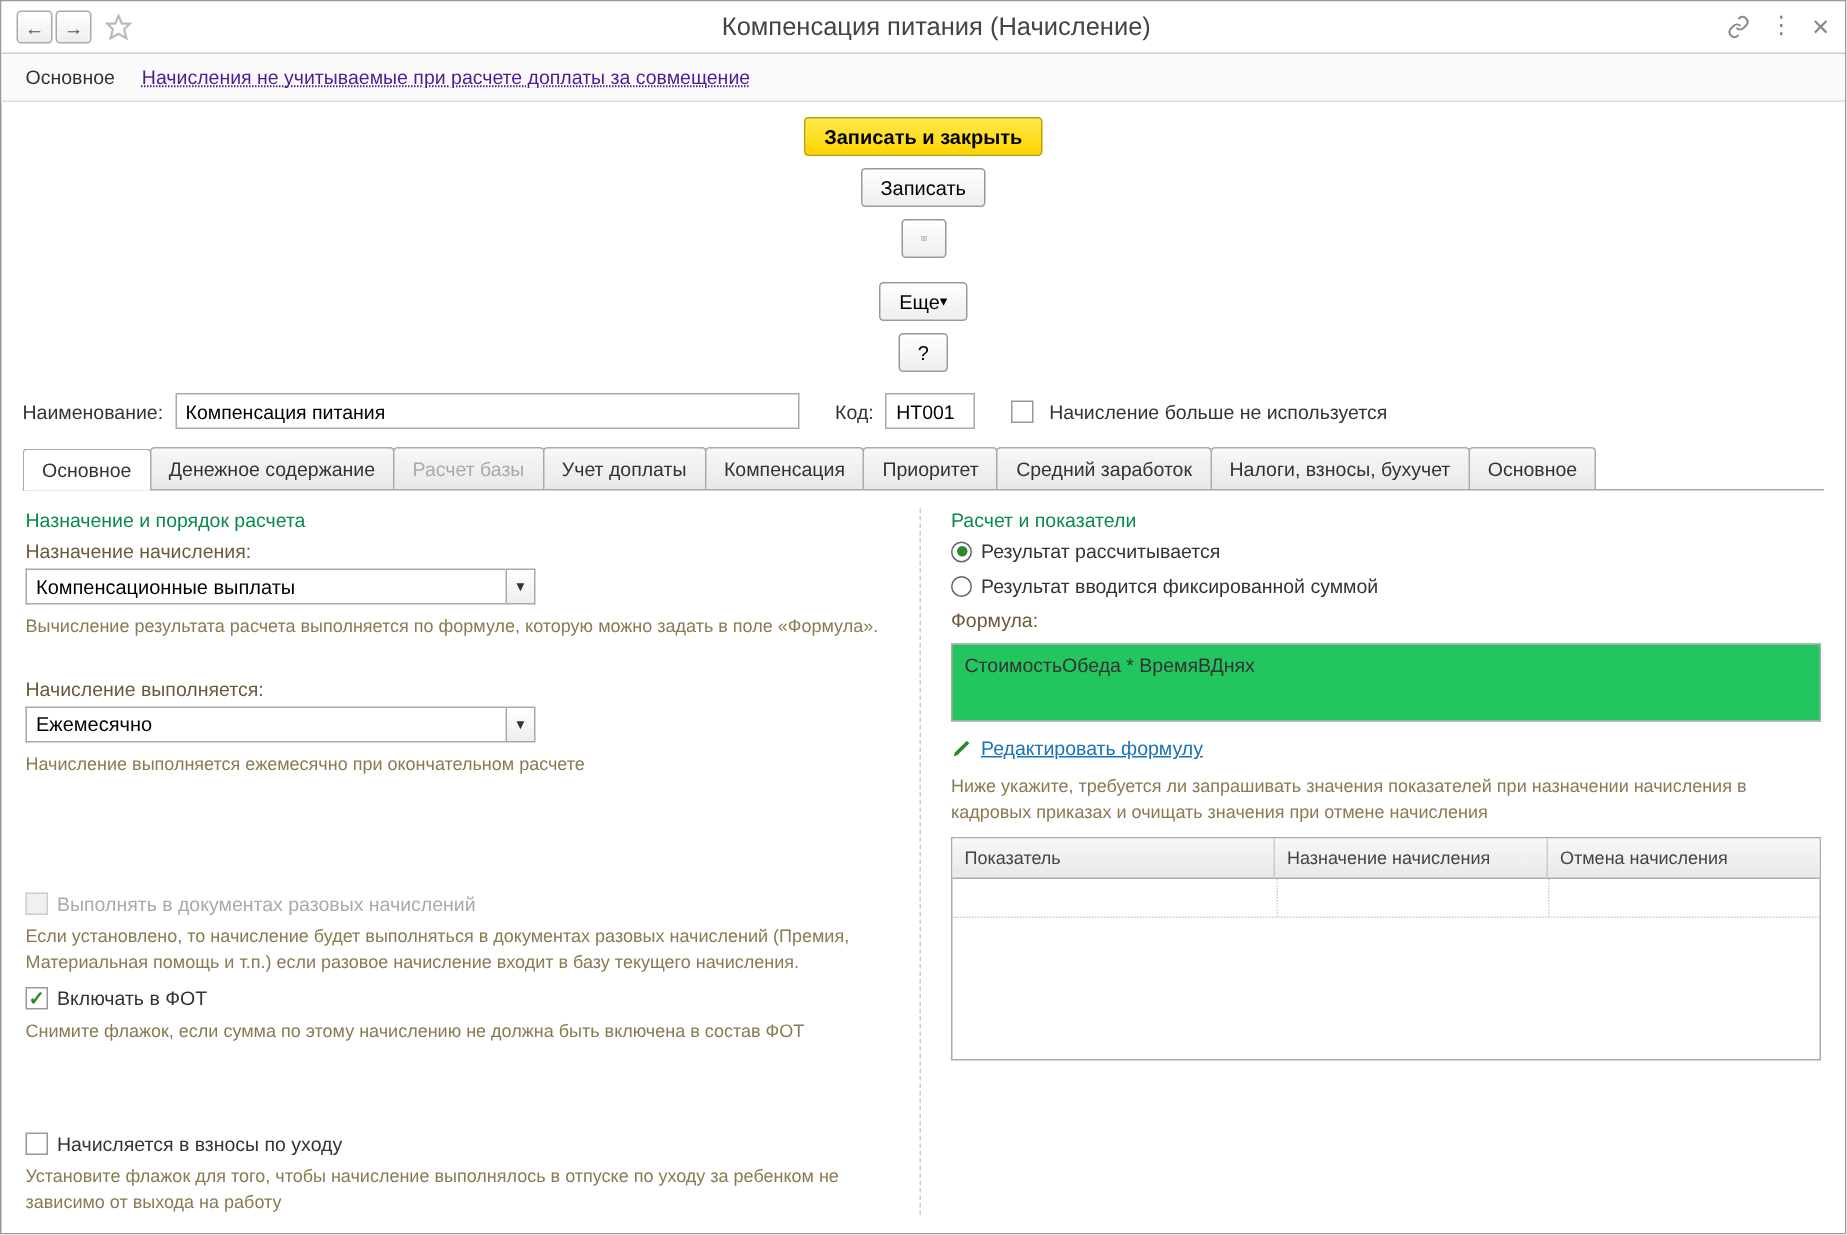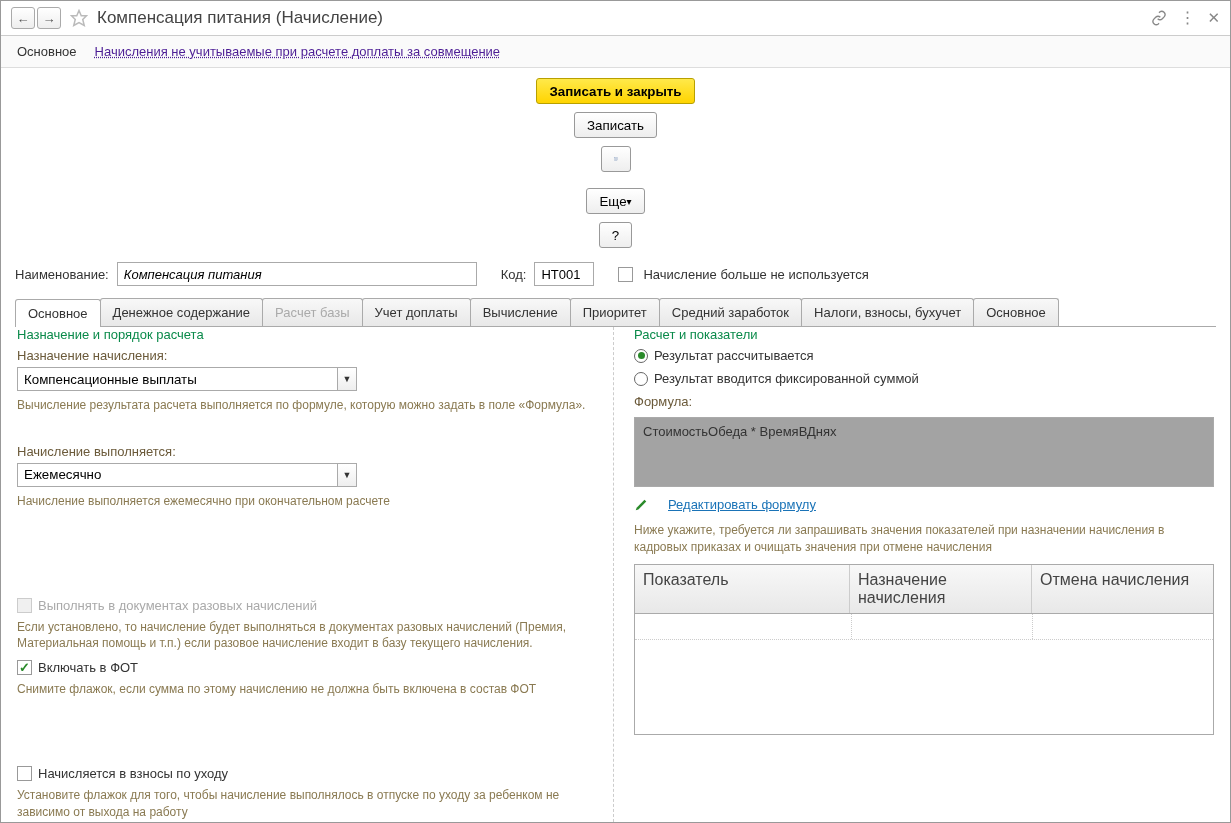--- a/index.html
+++ b/index.html
@@ -2,68 +2,68 @@
 <html><head>
 <meta charset="utf-8">
 <style>
 * { box-sizing: border-box; margin: 0; padding: 0; }
 body { font-family: Arial, sans-serif; font-size: 13px; color: #333; background: #fff; }
 .window { width: 1231px; height: 823px; border: 1px solid #999; display: flex; flex-direction: column; }
 .titlebar { display: flex; align-items: center; padding: 6px 10px; border-bottom: 1px solid #ccc; background: #fff; }
 .nav-btns { display: flex; gap: 2px; margin-right: 8px; }
 .nav-btn { width: 24px; height: 22px; border: 1px solid #aaa; background: linear-gradient(#fff,#eee); border-radius: 3px; display: flex; align-items: center; justify-content: center; cursor: pointer; font-size: 13px; color: #555; }
 .star-icon { width: 20px; height: 20px; margin-right: 8px; color: #bbb; display: flex; align-items: center; justify-content: center; }
-.title { font-size: 17px; color: #444; flex: 1; }
+.title { font-size: 17px; color: #444; flex: 1; text-align: center; }
 .title-right { display: flex; gap: 12px; align-items: center; color: #888; }
 .title-right span { cursor: pointer; }
 .nav-tabs { display: flex; gap: 18px; padding: 8px 16px; border-bottom: 1px solid #ddd; background: #fafafa; }
 .nav-tab { font-size: 13px; cursor: pointer; }
 .nav-tab.active { color: #333; }
 .nav-tab.link { color: #4c1d95; text-decoration: underline dotted; }
 .toolbar { display: flex; align-items: center; padding: 10px 14px; gap: 8px; flex-direction: column; }
 .btn { padding: 4px 12px; border: 1px solid #999; background: linear-gradient(#fff,#eee); border-radius: 3px; cursor: pointer; height: 26px; display: inline-flex; align-items: center; }
 .btn-primary { background: linear-gradient(#ffe94a,#ffd400); border-color: #b8a000; font-weight: bold; }
 .btn-icon { width: 30px; justify-content: center; }
 .spacer { flex: 1; }
 .btn-more::after { content: " ▾"; font-size: 10px; }
 .fields-row { display: flex; align-items: center; padding: 4px 14px 12px; gap: 6px; }
 .label { color: #333; margin-right: 2px; }
 .input { border: 1px solid #aaa; padding: 3px 6px; height: 24px; font-size: 13px; background: #fff; }
-.input.name { width: 360px; font-style: italic; }
+.input.name { width: 416px; }
 .input.code { width: 60px; }
 .checkbox { width: 15px; height: 15px; border: 1px solid #999; display: inline-flex; align-items: center; justify-content: center; background: #fff; margin-right: 4px; }
 .checkbox.checked { background: #fff; color: #2a8a2a; font-weight: bold; }
 .checkbox.disabled { background: #f0f0f0; border-color: #ccc; }
 .inner-tabs { display: flex; border-bottom: 1px solid #aaa; margin: 0 14px; }
 .inner-tab { padding: 6px 12px; border: 1px solid #aaa; border-bottom: none; background: linear-gradient(#f8f8f8,#e8e8e8); margin-right: -1px; cursor: pointer; border-radius: 3px 3px 0 0; }
 .inner-tab.active { background: #fff; position: relative; top: 1px; }
 .inner-tab.disabled { color: #aaa; }
-.content { display: flex; padding: 0 16px; gap: 20px; flex: 1; overflow: hidden; }
+.content { display: flex; padding: 12px 16px; gap: 20px; flex: 1; overflow: hidden; }
 .col { flex: 1; display: flex; flex-direction: column; }
 .col-left { border-right: 1px dashed #ccc; padding-right: 16px; }
 .section-title { color: #0a8a4a; font-size: 13px; margin-bottom: 6px; }
 .field-label { color: #6b5a3a; margin-bottom: 4px; }
 .select { display: flex; width: 340px; }
 .select input { flex: 1; border: 1px solid #aaa; border-right: none; padding: 3px 6px; height: 24px; }
 .select .dd { width: 20px; border: 1px solid #aaa; background: linear-gradient(#fff,#eee); display: flex; align-items: center; justify-content: center; font-size: 9px; cursor: pointer; }
 .hint { color: #8a7a52; font-size: 12px; margin-top: 6px; line-height: 1.4; }
 .gap { height: 30px; }
 .cb-row { display: flex; margin-top: 8px; }
 .cb-row.disabled .cb-label { color: #aaa; }
 .cb-label { margin-left: 2px; }
 .radio { width: 14px; height: 14px; border: 1px solid #666; border-radius: 50%; display: inline-flex; align-items: center; justify-content: center; margin-right: 6px; background: #fff; }
 .radio.checked::after { content: ""; width: 7px; height: 7px; border-radius: 50%; background: #2a8a2a; }
 .radio-row { display: flex; align-items: center; margin-bottom: 8px; }
-.formula-box { border: 1px solid #aaa; padding: 6px 8px; height: 70px; background: #a3a3a3; margin-top: 4px; }
-.edit-link { display: flex; align-items: center; margin-top: 10px; gap: 20px; }
+.formula-box { border: 1px solid #aaa; padding: 6px 8px; height: 52px; background: #22c55e; margin-top: 4px; }
+.edit-link { display: flex; align-items: center; margin-top: 10px; gap: 6px; }
 .edit-link a { color: #1a73b7; text-decoration: underline; cursor: pointer; }
 .pencil { color: #2a8a2a; }
 .table { border: 1px solid #aaa; margin-top: 8px; }
 .table-head { display: flex; background: linear-gradient(#f8f8f8,#e8e8e8); border-bottom: 1px solid #aaa; }
-.th { padding: 6px 8px; border-right: 1px solid #ccc; font-size: 16px; color: #444; }
+.th { padding: 6px 8px; border-right: 1px solid #ccc; font-size: 12px; color: #444; }
 .th:nth-child(1) { flex: 1.2; }
 .th:nth-child(2) { flex: 1; }
 .th:nth-child(3) { flex: 1; border-right: none; }
 .table-body { height: 120px; }
 .table-row { display: flex; border-bottom: 1px dotted #ccc; height: 26px; }
 .table-row .td { border-right: 1px dotted #ccc; }
 .table-row .td:nth-child(1){flex:1.2} .table-row .td:nth-child(2){flex:1} .table-row .td:nth-child(3){flex:1;border-right:none}
 svg { display: block; }
 </style>
 </head>
@@ -123,21 +123,21 @@
     <span style="width:12px"></span>
     <span class="checkbox"></span>
     <span>Начисление больше не используется</span>
   </div>
 
   <div class="inner-tabs">
     <div class="inner-tab active">Основное</div>
     <div class="inner-tab">Денежное содержание</div>
     <div class="inner-tab disabled">Расчет базы</div>
     <div class="inner-tab">Учет доплаты</div>
-    <div class="inner-tab">Вычисление</div>
+    <div class="inner-tab">Компенсация</div>
     <div class="inner-tab">Приоритет</div>
     <div class="inner-tab">Средний заработок</div>
     <div class="inner-tab">Налоги, взносы, бухучет</div>
     <div class="inner-tab">Основное</div>
   </div>
 
   <div class="content">
     <div class="col col-left">
       <div class="section-title">Назначение и порядок расчета</div>
       <div class="field-label">Назначение начисления:</div>

